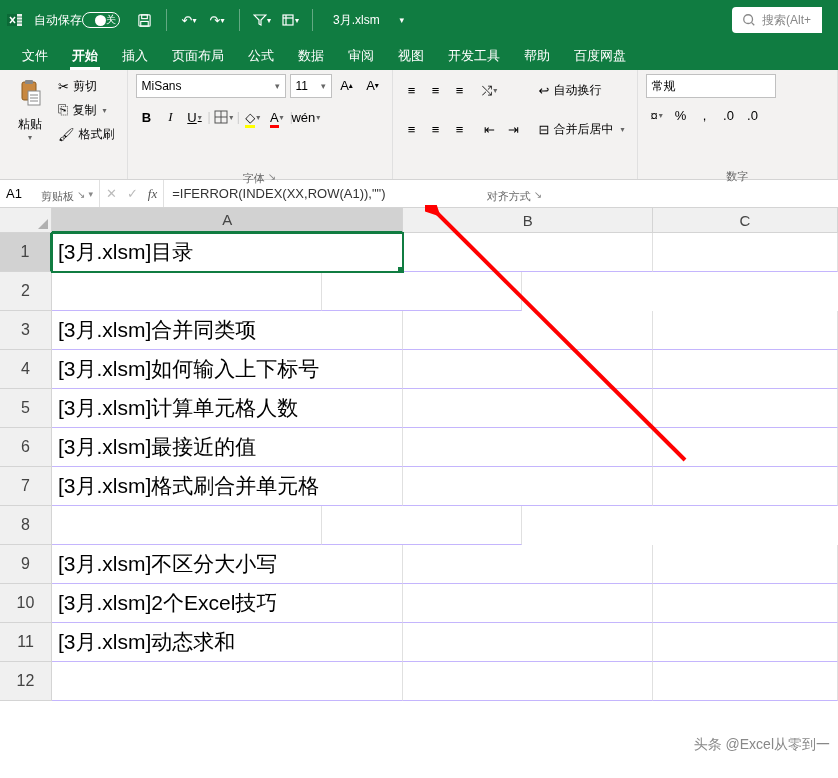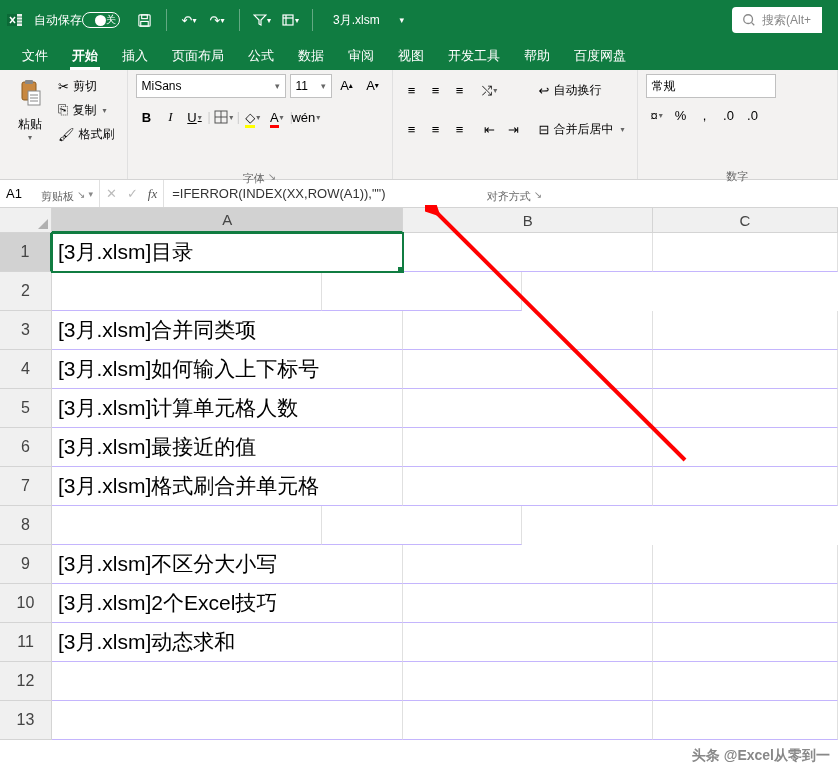--- a/index.html
+++ b/index.html
@@ -69,21 +69,21 @@
     .row-header { width: 52px; background: #f0f0f0; border-right: 1px solid #d4d4d4; border-bottom: 1px solid #d4d4d4; display: flex; align-items: center; justify-content: center; font-size: 16px; color: #444; flex-shrink: 0; }
     .row-header.selected { background: #d2d2d2; border-right: 2px solid #107c41; }
     .cell { border-right: 1px solid #e0e0e0; border-bottom: 1px solid #c4b5fd; padding: 0 6px; display: flex; align-items: center; font-size: 21px; color: #000; overflow: hidden; white-space: nowrap; }
     .cell.selected-cell { outline: 2px solid #107c41; outline-offset: -1px; position: relative; }
     .cell.selected-cell::after { content:''; position:absolute; right:-3px; bottom:-3px; width:6px; height:6px; background:#107c41; border:1px solid #fff; }
 
     
     .arrow-annotation { position: absolute; left: 425px; top: 205px; pointer-events: none; z-index: 100; }
 
     
-    .watermark { position: absolute; right: 8px; bottom: 13px; color: #888; font-size: 14px; font-weight: bold; }
+    .watermark { position: absolute; right: 8px; bottom: 24px; color: #888; font-size: 14px; }
   </style>
 </head>
 <body>
 
 <div class="titlebar">
   <div class="app-logo">
     <svg width="18" height="18" viewBox="0 0 18 18">
         <rect x="1" y="3" width="12" height="12" fill="#0b6a37"></rect>
         <path d="M4 6 L9 12 M9 6 L4 12" stroke="#fff" stroke-width="1.5"></path>
         <rect x="11" y="3" width="5" height="12" fill="#fff" opacity="0.9"></rect>
@@ -393,26 +393,20 @@
         <div class="cell col-a">[3月.xlsm]动态求和</div>
         <div class="cell col-b"></div>
         <div class="cell col-c"></div>
       </div>
       <div class="row">
         <div class="row-header">12</div>
         <div class="cell col-a"></div>
         <div class="cell col-b"></div>
         <div class="cell col-c"></div>
       </div>
-      <div class="row">
-        <div class="row-header">13</div>
-        <div class="cell col-a"></div>
-        <div class="cell col-b"></div>
-        <div class="cell col-c"></div>
-      </div>
     </div>
 </div>
 
 <svg class="arrow-annotation" width="280" height="270">
   <defs>
       <marker id="ah" markerWidth="12" markerHeight="12" refX="2" refY="6" orient="auto">
         <path d="M10,1 L0,6 L10,11 L7,6 Z" fill="#ff0000"></path>
       </marker>
     </defs>
   <line x1="260" y1="255" x2="10" y2="6" stroke="#ff0000" stroke-width="4" marker-end="url(#ah)"></line>

